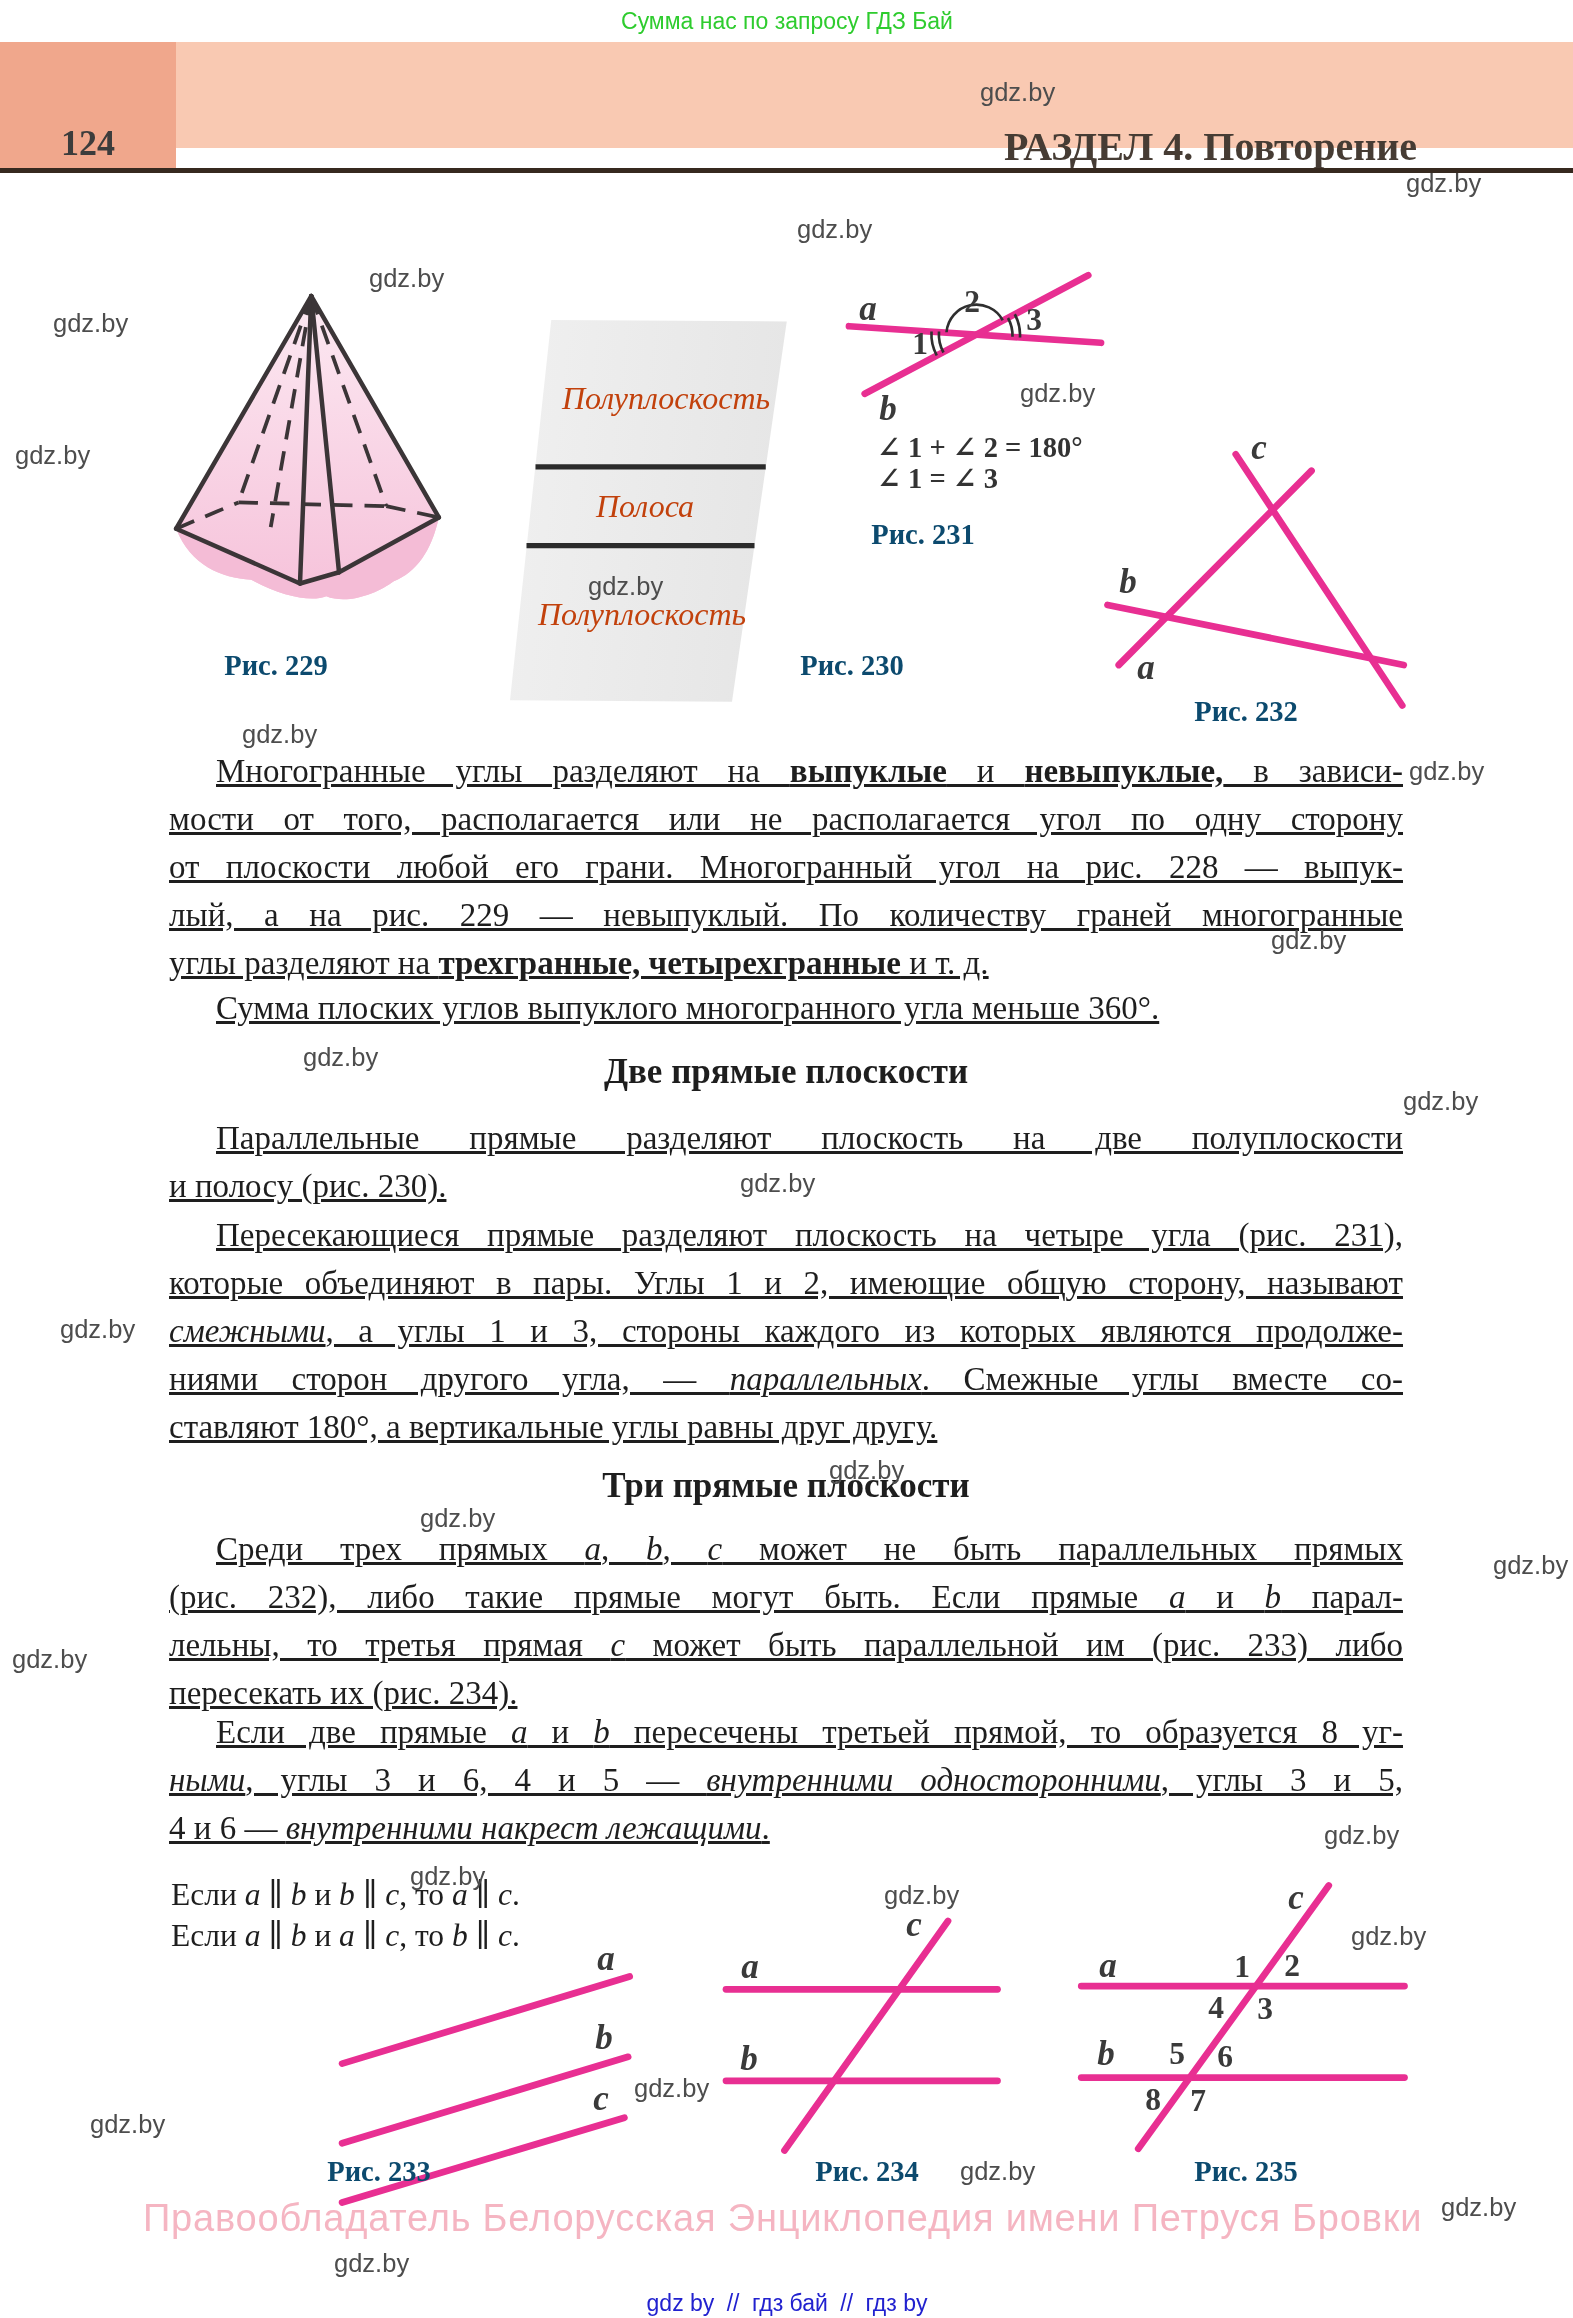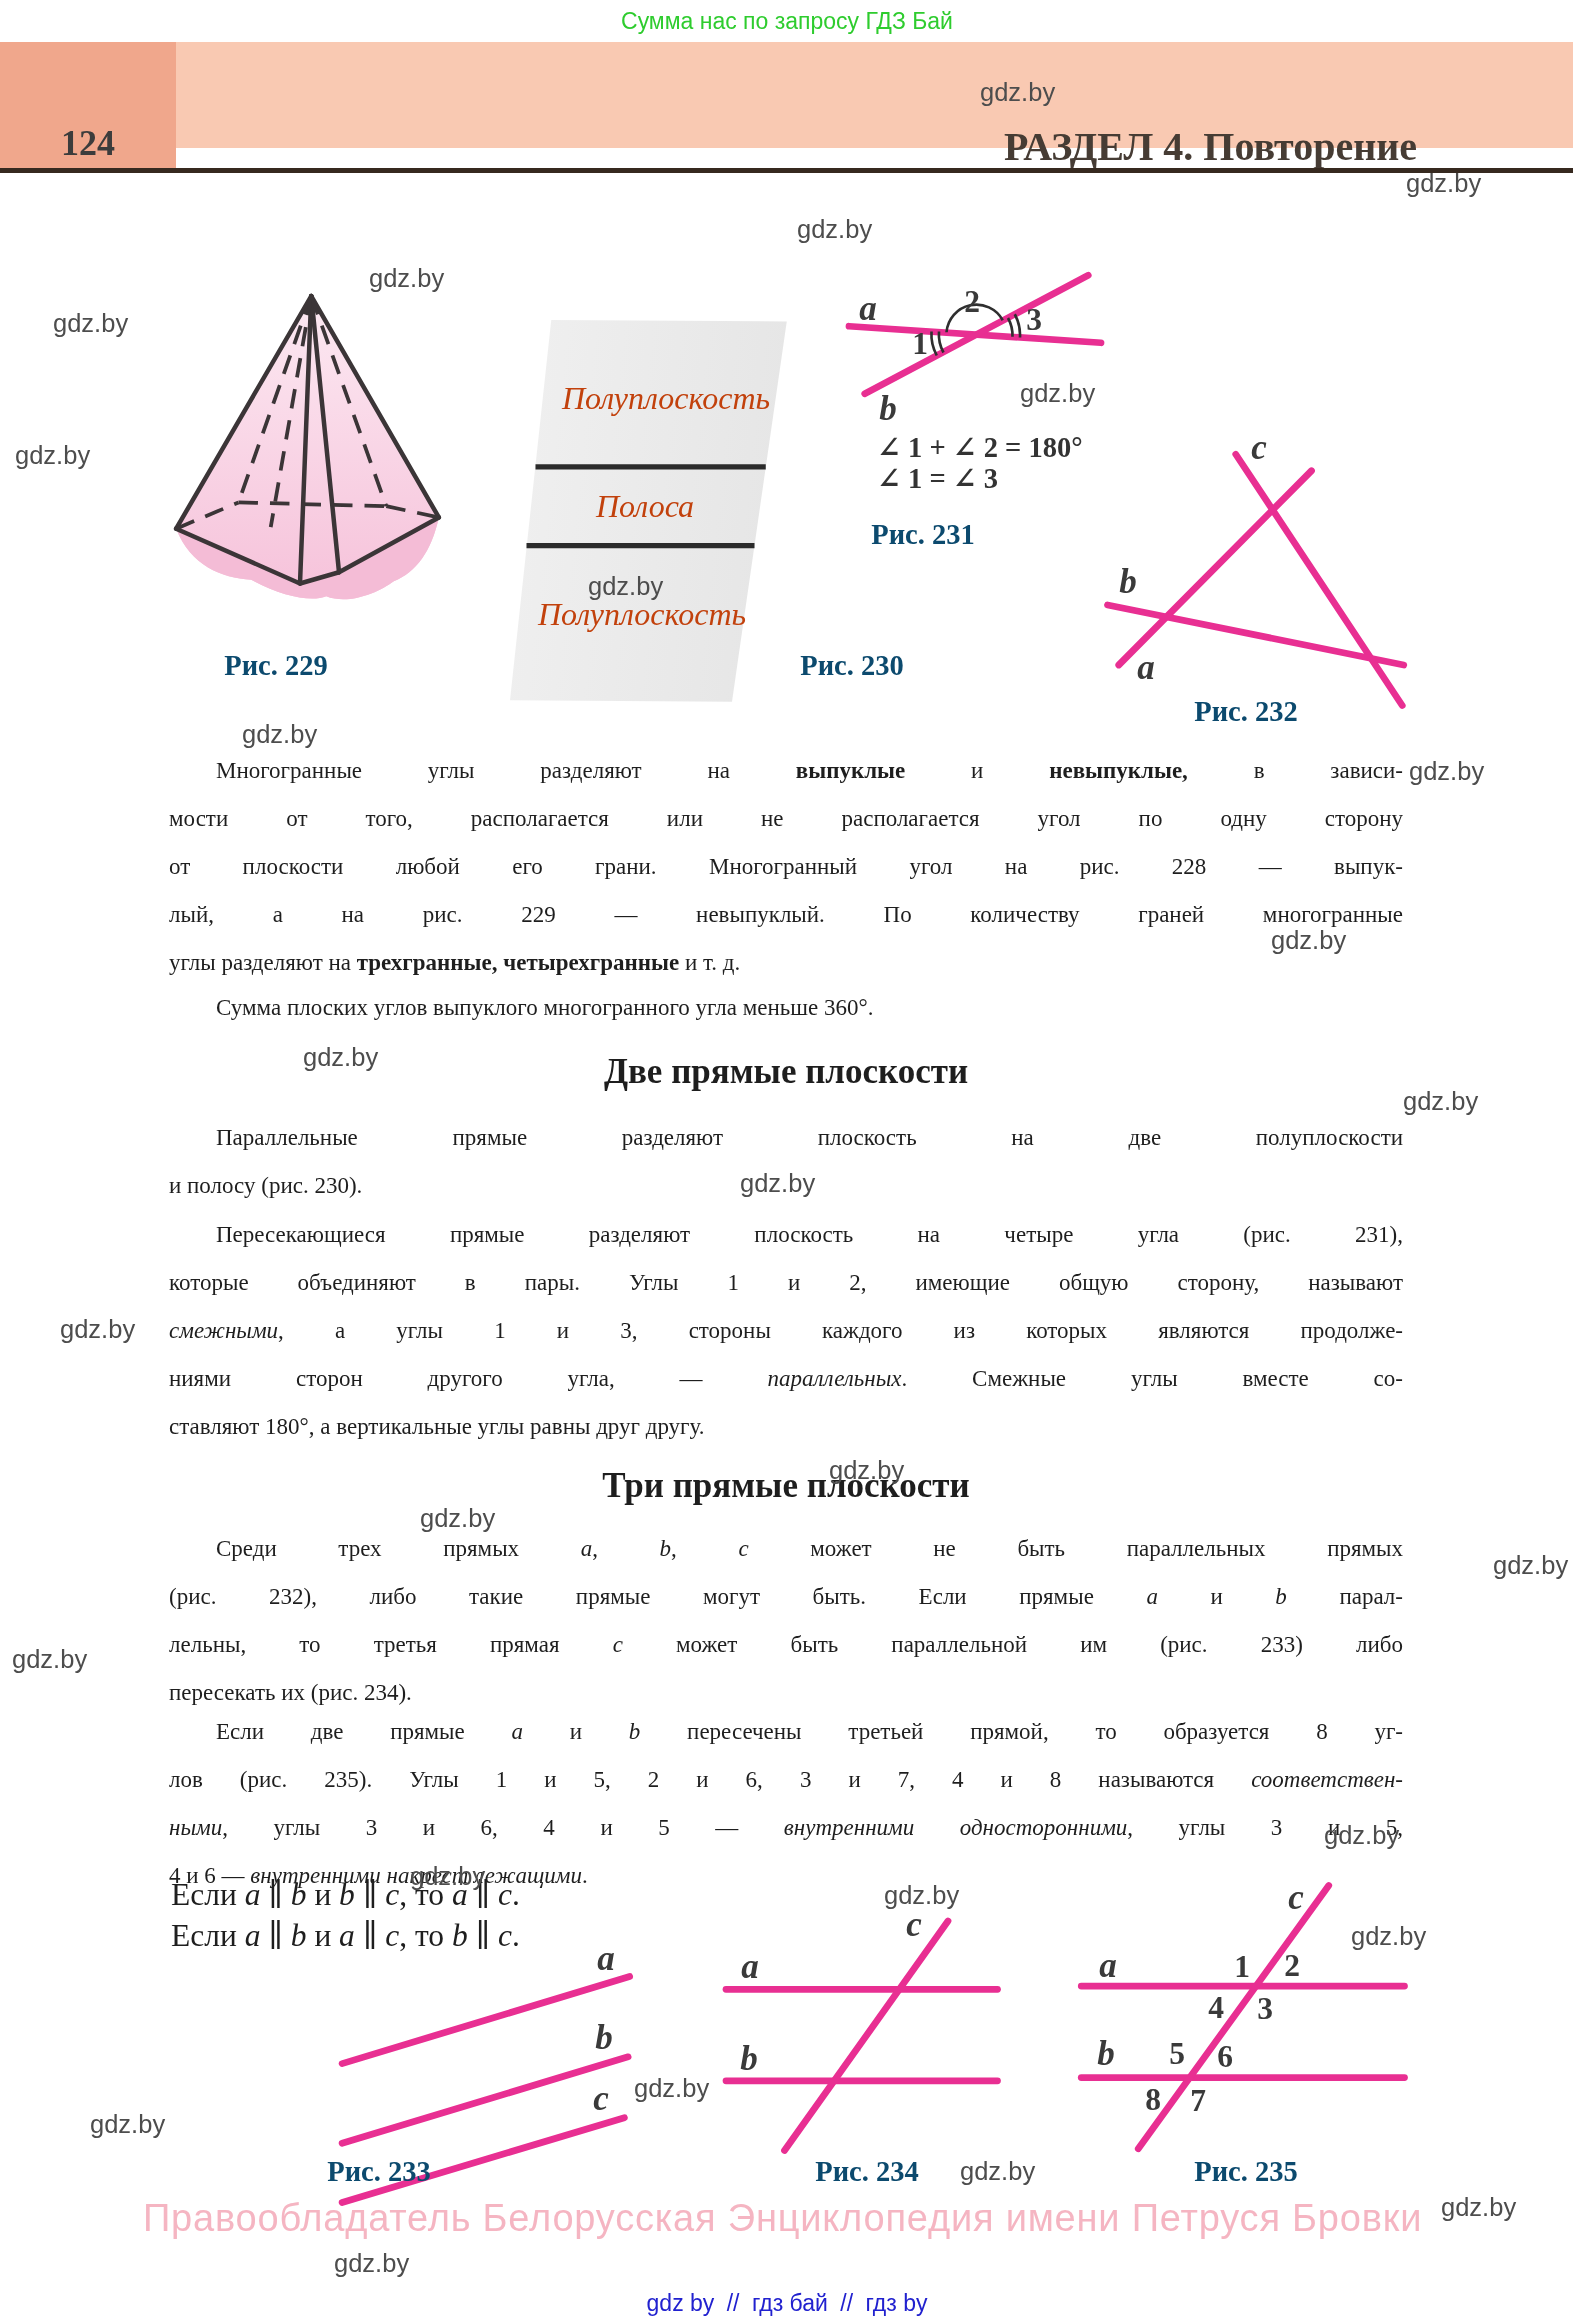--- a/index.html
+++ b/index.html
@@ -17,21 +17,21 @@
     display:flex;align-items:flex-end;justify-content:center;padding-bottom:4.5px;box-sizing:border-box;}
   #page-number{font-size:36px;font-weight:bold;color:#3c3c3c;}
   #section-title{position:absolute;right:157px;top:81px;font-size:40px;font-weight:bold;color:#463c34;}
   #header-rule{top:168px;left:0;width:100%;height:4.5px;background:#36291f;}
 
   
   .wm{position:absolute;font-family:"Liberation Sans","DejaVu Sans",sans-serif;
       font-size:25.5px;color:#4d4d4d;white-space:nowrap;}
 
   
-  .tblock{position:absolute;left:169px;width:1234px;font-size:23px;line-height:48px;}
+  .tblock{position:absolute;left:169px;width:1234px;font-size:33px;line-height:48px;text-decoration:underline;}
   .tline{white-space:nowrap;}
   .tline.just{text-align:justify;text-align-last:justify;white-space:normal;}
   .tline.indent{padding-left:47px;}
   .heading{position:absolute;left:169px;width:1234px;text-align:center;
            font-size:35px;font-weight:bold;}
   #rules-block{position:absolute;left:171px;top:1874px;font-size:31.5px;line-height:41px;}
   #rules-block .tline{white-space:nowrap;}
 
   
   .figcap{position:absolute;font-size:28.5px;font-weight:bold;color:#0c4a6e;width:180px;text-align:center;}
@@ -172,21 +172,20 @@
 
   <div class="heading" style="top:1466px">Три прямые плоскости</div>
   <div class="tblock" style="top:1525px">
       <div class="tline just indent">Среди трех прямых <i>a</i>, <i>b</i>, <i>c</i> может не быть параллельных прямых</div>
       <div class="tline just">(рис. 232), либо такие прямые могут быть. Если прямые <i>a</i> и <i>b</i> парал-</div>
       <div class="tline just">лельны, то третья прямая <i>c</i> может быть параллельной им (рис. 233) либо</div>
       <div class="tline">пересекать их (рис. 234).</div>
     </div>
   <div class="tblock" style="top:1708px">
       <div class="tline just indent">Если две прямые <i>a</i> и <i>b</i> пересечены третьей прямой, то образуется 8 уг-</div>
-      <div class="tline just">лов (рис. 235). Углы 1 и 5, 2 и 6, 3 и 7, 4 и 8 называются <i>соответствен-</i></div>
       <div class="tline just"><i>ными</i>, углы 3 и 6, 4 и 5 — <i>внутренними односторонними</i>, углы 3 и 5,</div>
       <div class="tline">4 и 6 — <i>внутренними накрест лежащими</i>.</div>
     </div>
 
   <div id="rules-block">
       <div class="tline">Если <i>a</i> ∥ <i>b</i> и <i>b</i> ∥ <i>c</i>, то <i>a</i> ∥ <i>c</i>.</div>
       <div class="tline">Если <i>a</i> ∥ <i>b</i> и <i>a</i> ∥ <i>c</i>, то <i>b</i> ∥ <i>c</i>.</div>
     </div>
 
   <svg style="left:330px;top:1951px" width="308" height="259" viewBox="0 0 410 345">

